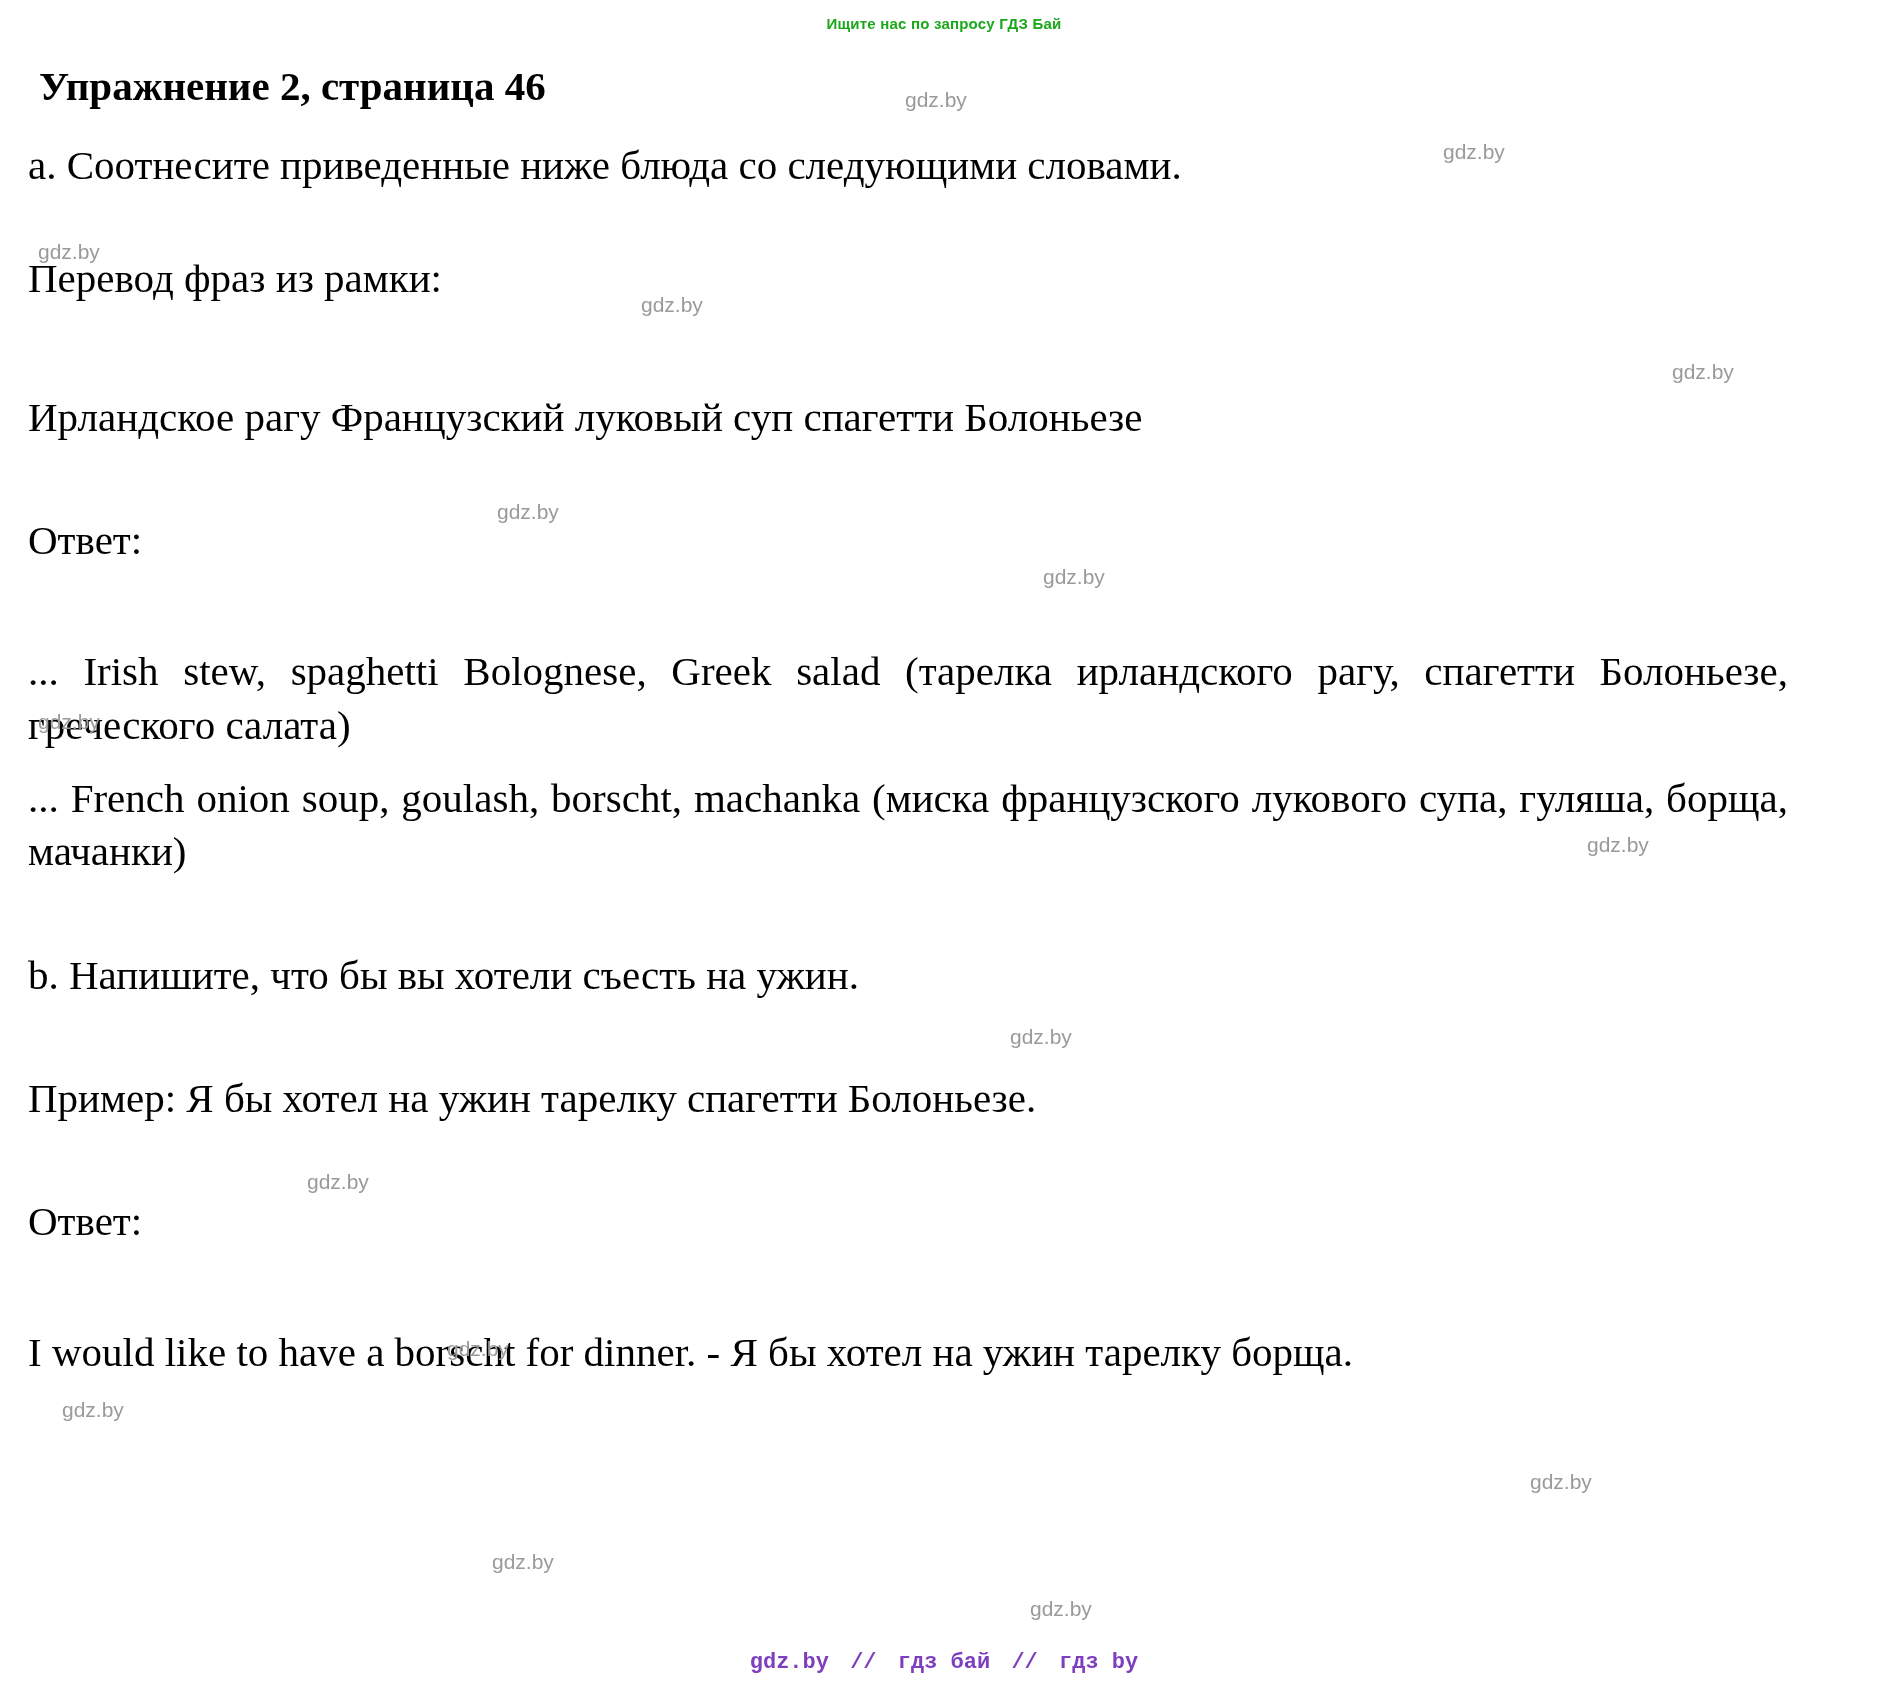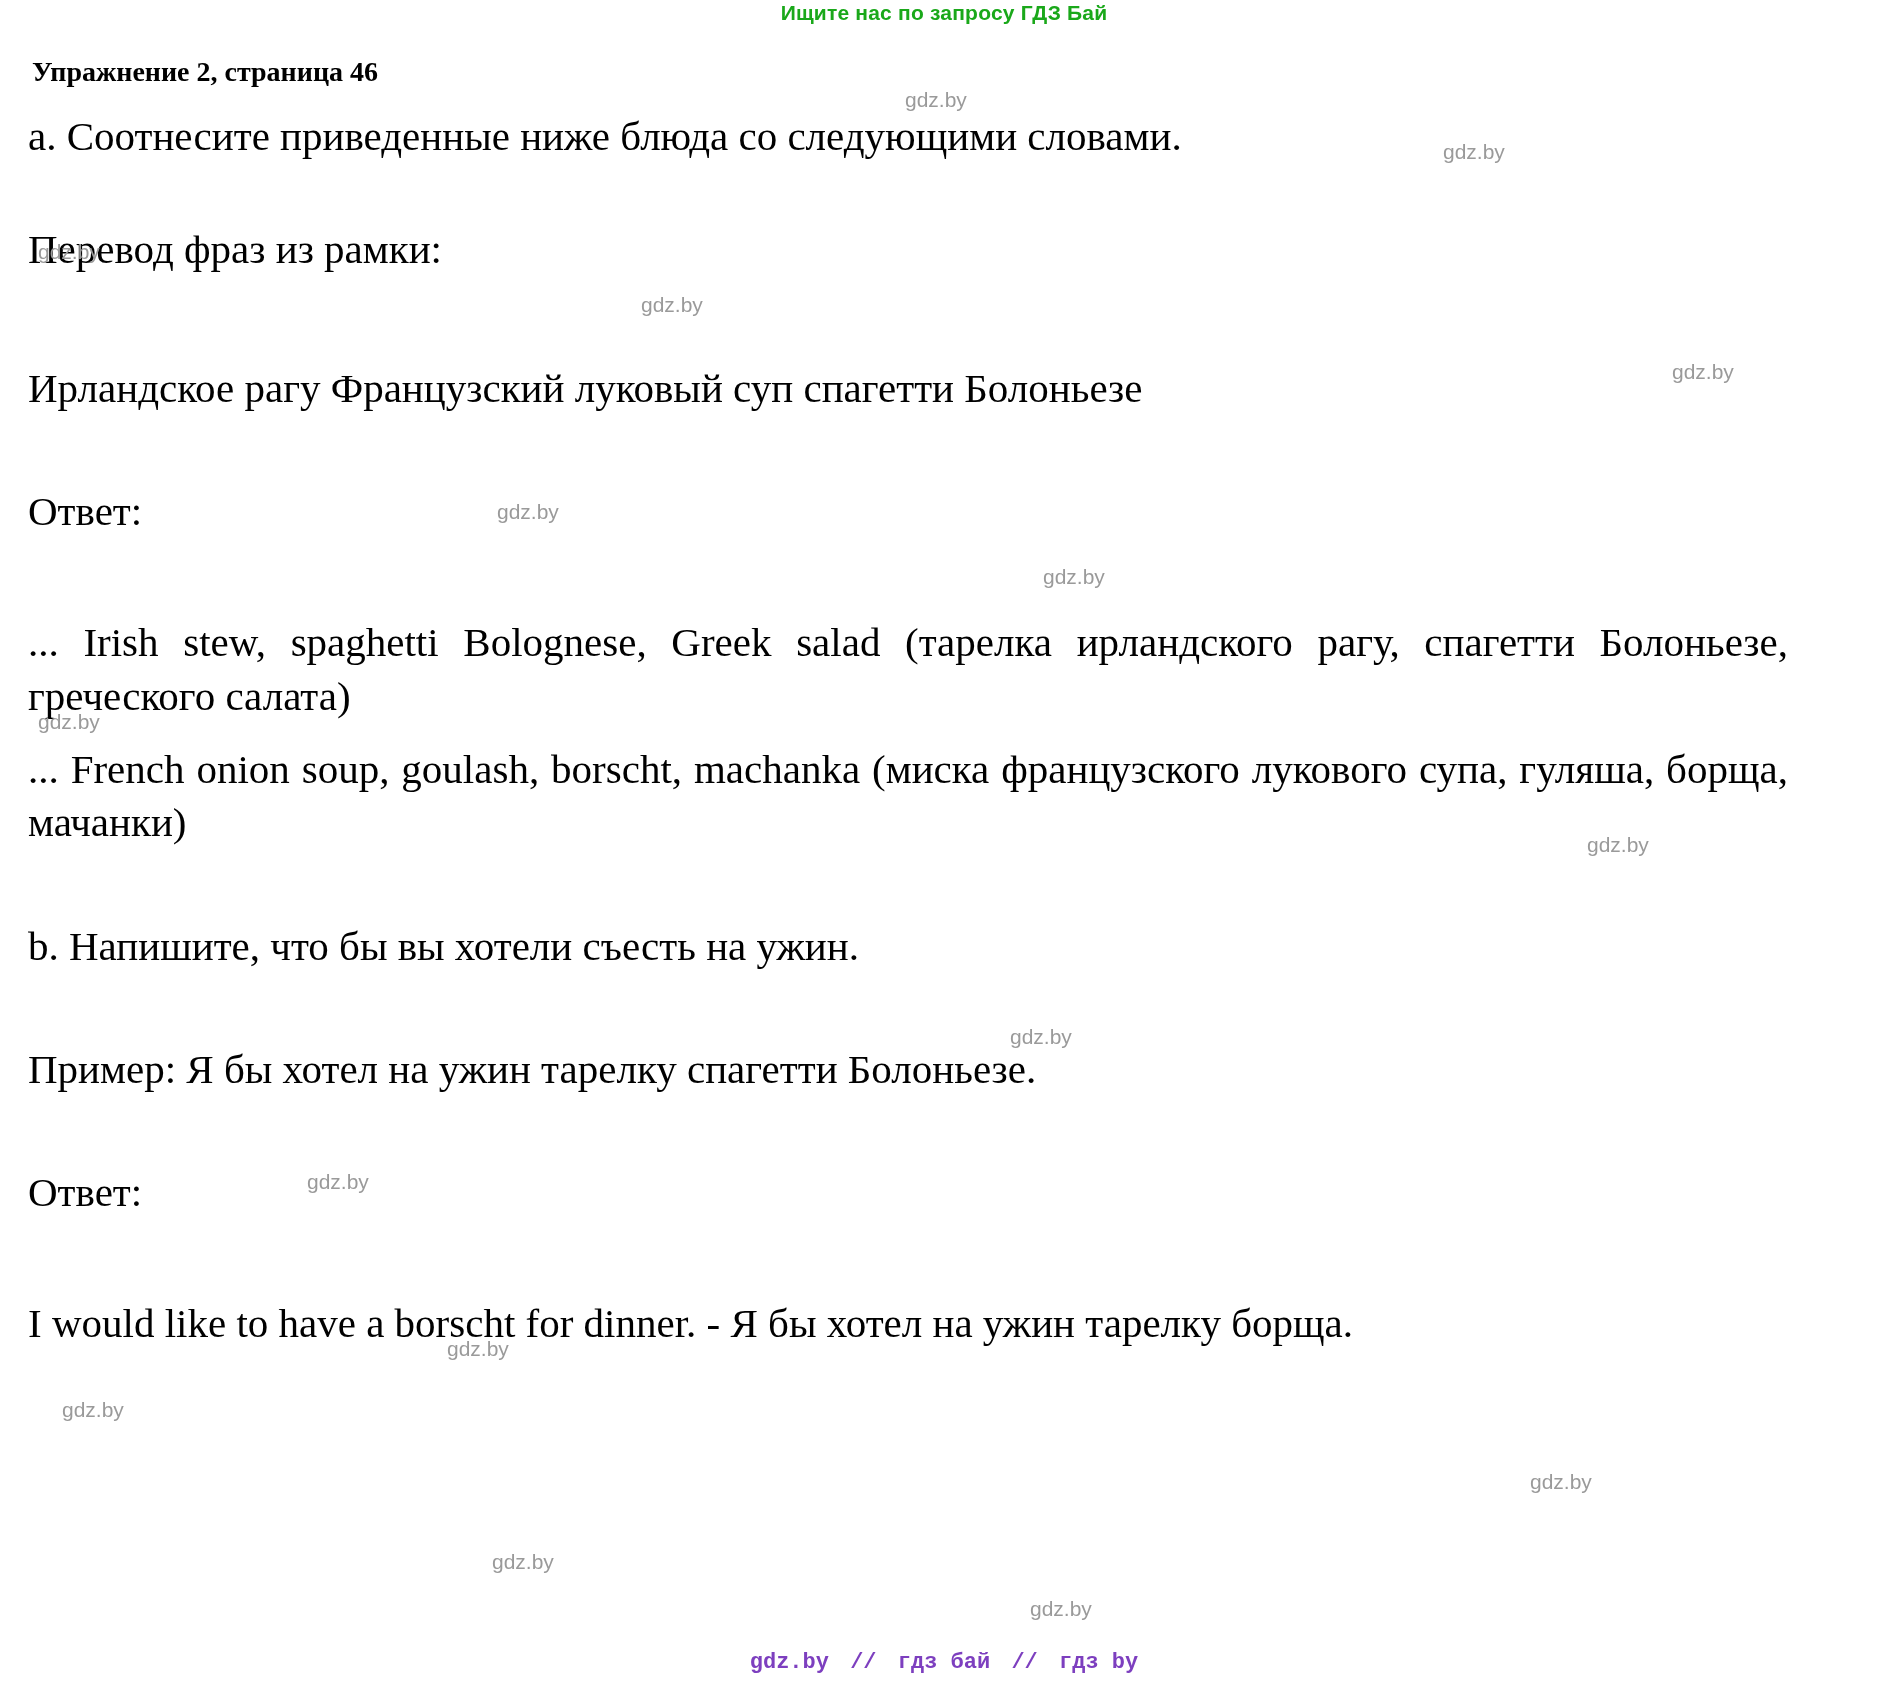--- a/index.html
+++ b/index.html
@@ -21,36 +21,36 @@
     width: 1888px;
     height: 1693px;
   }
   .top-banner {
     position: absolute;
     top: 0;
     left: 0;
     width: 1888px;
     text-align: center;
     font-family: "Liberation Sans", sans-serif;
-    font-size: 21px;
+    font-size: 15px;
     font-weight: bold;
     color: #1aa81a;
-    padding-top: 1px;
+    padding-top: 15px;
     letter-spacing: 0.2px;
   }
   .content {
     position: absolute;
     top: 52px;
     left: 28px;
     width: 1810px;
   }
   h1.title {
-    font-size: 28px;
+    font-size: 41px;
     font-weight: bold;
-    margin: 4px;
+    margin: 11px;
     padding: 0;
     line-height: 1.15;
   }
   .para {
     font-size: 41px;
     line-height: 1.3;
     margin: 0;
     padding: 0;
   }
   .sp-12 { height: 12px; }

